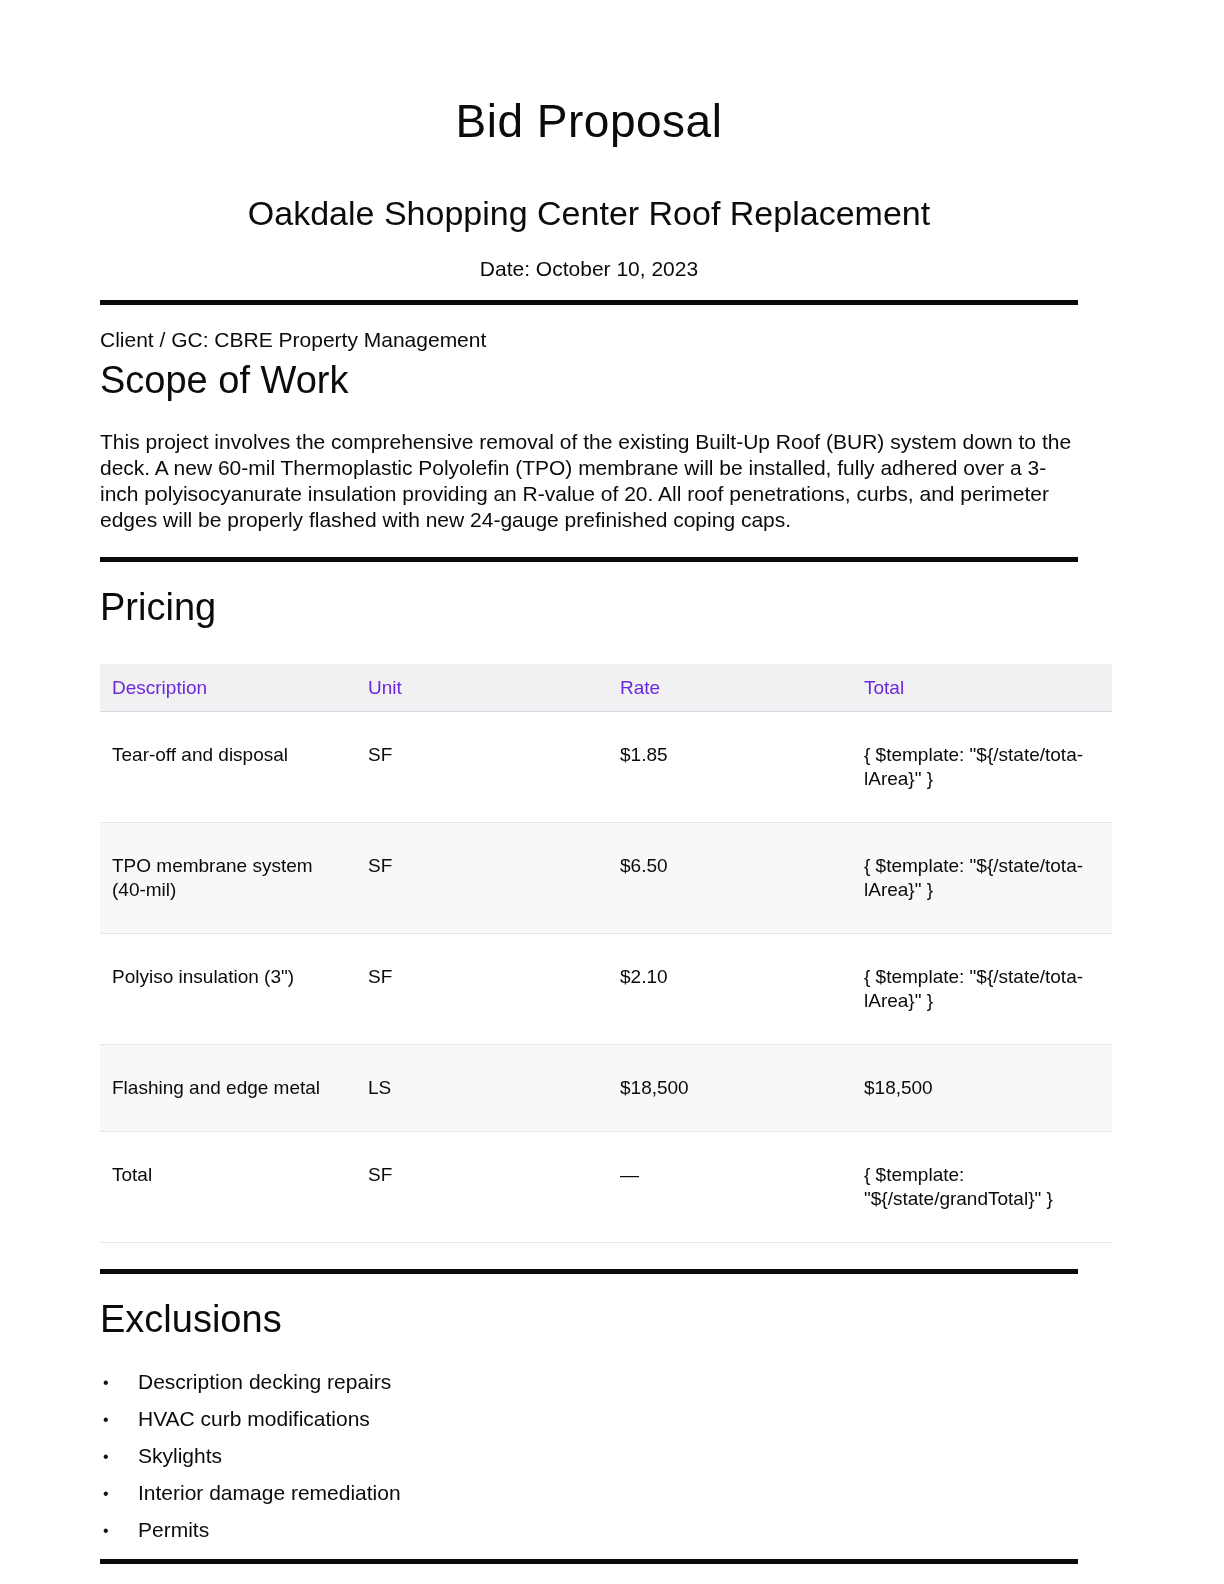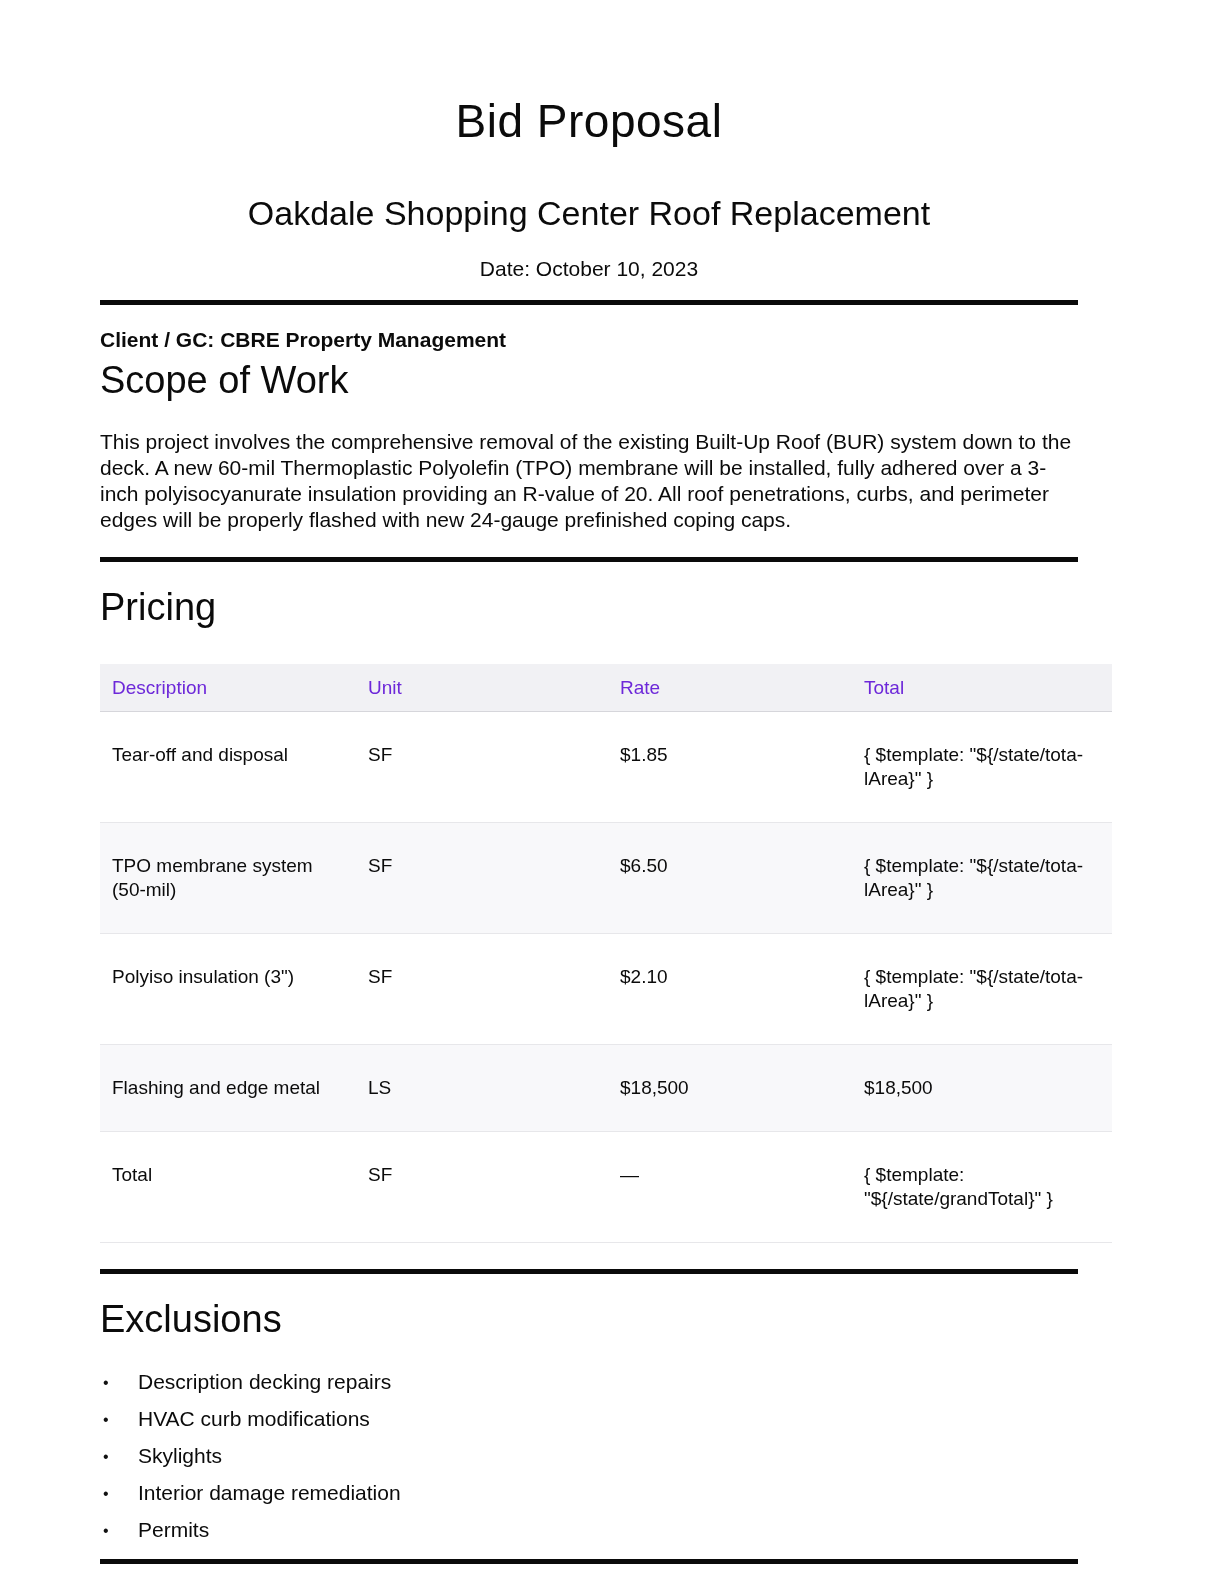--- a/index.html
+++ b/index.html
@@ -41,21 +41,20 @@
   hr.thick {
     border: 0;
     height: 5px;
     background: #0a0a0a;
     margin: 19px 0 0 0;
   }
   .meta-line {
     margin: 22px 0 0 0;
     font-size: 21px;
     line-height: 1.25;
-    font-weight: bold;
   }
   .meta-line + .meta-line { margin-top: 13px; }
   h2.section-heading {
     margin: 6px 0 0 0;
     font-size: 38px;
     font-weight: 400;
     line-height: 1.15;
   }
   h2.section-heading.spaced { margin-top: 24px; }
   .body-paragraph {
@@ -153,21 +152,21 @@
     </thead>
     <tbody>
       <tr>
         <td class="cell-desc">Tear-off and disposal</td>
         <td class="cell-unit">SF</td>
         <td class="cell-rate">$1.85</td>
         <td class="cell-total">{ $template: "${/state/tota-
 lArea}" }</td>
       </tr>
       <tr class="alt">
-        <td class="cell-desc">TPO membrane system (50-mil)</td>
+        <td class="cell-desc">TPO membrane system (40-mil)</td>
         <td class="cell-unit">SF</td>
         <td class="cell-rate">$6.50</td>
         <td class="cell-total">{ $template: "${/state/tota-
 lArea}" }</td>
       </tr>
       <tr>
         <td class="cell-desc">Polyiso insulation (3")</td>
         <td class="cell-unit">SF</td>
         <td class="cell-rate">$2.10</td>
         <td class="cell-total">{ $template: "${/state/tota-

